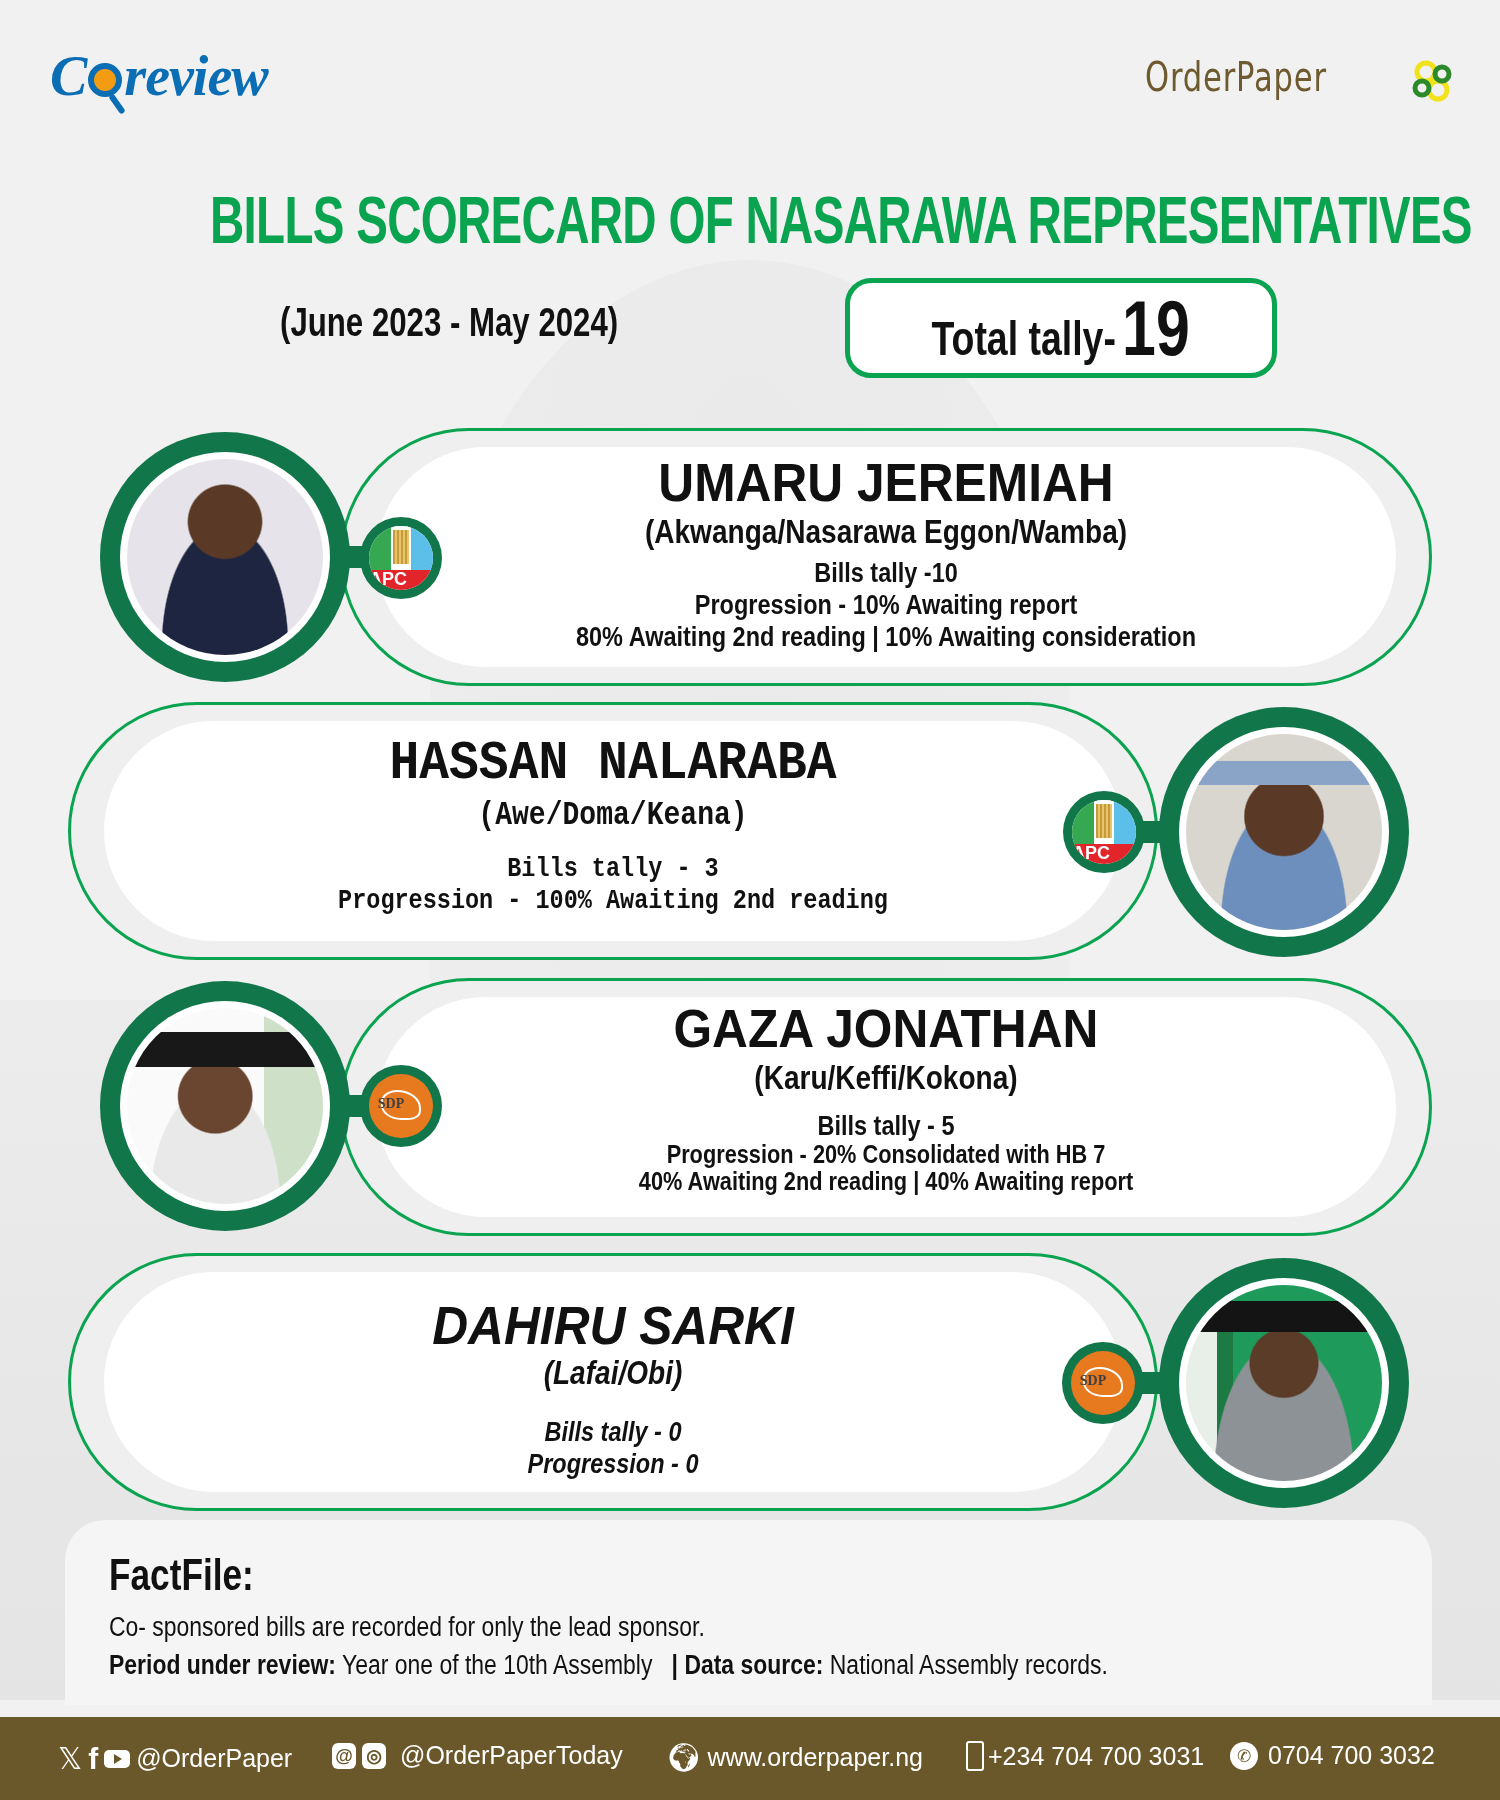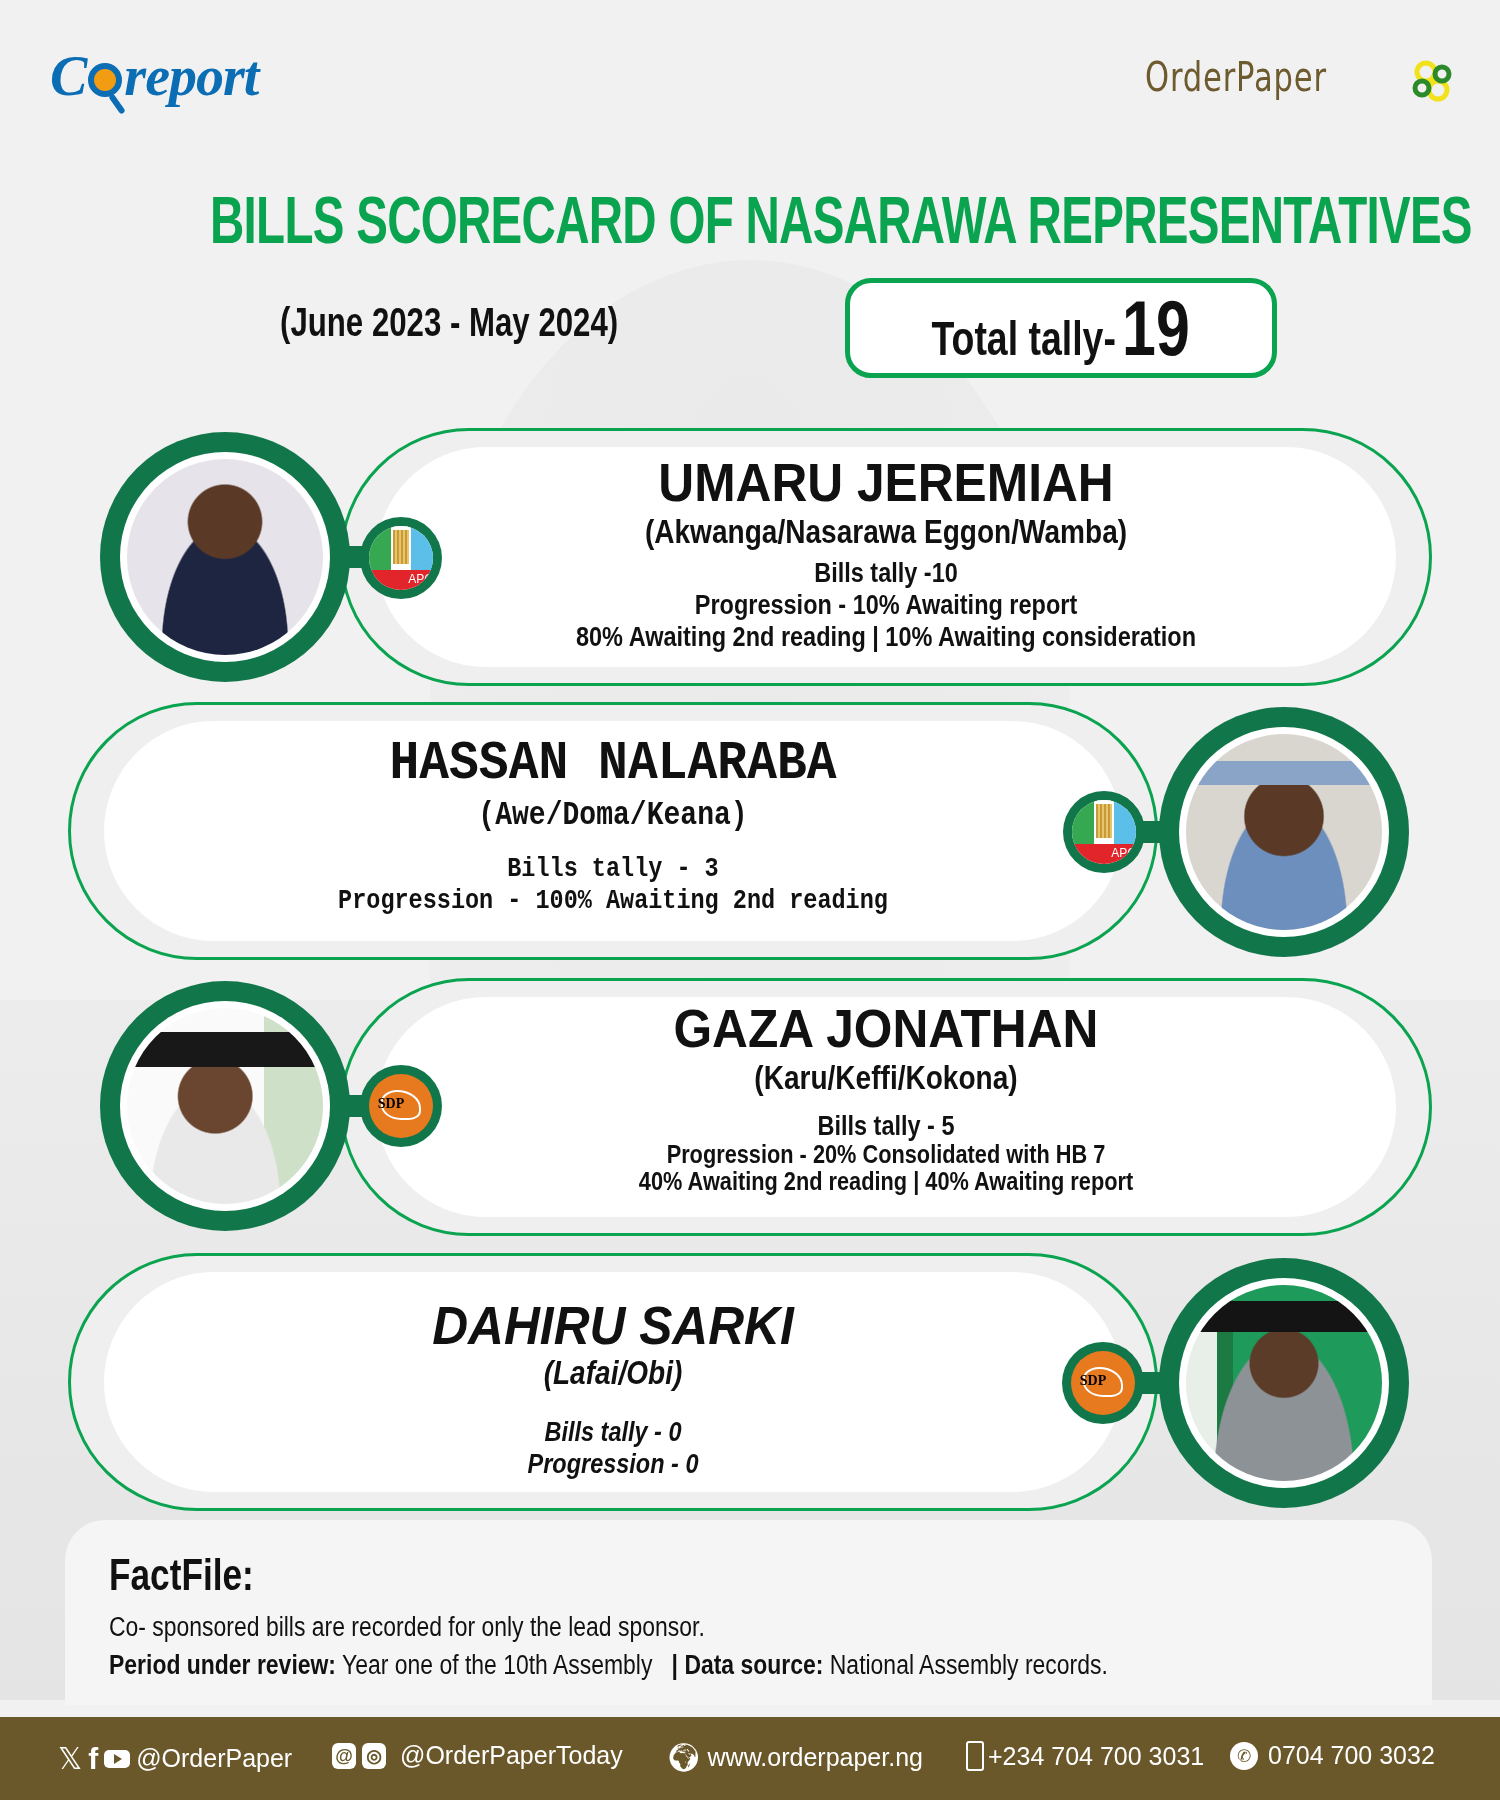--- a/index.html
+++ b/index.html
@@ -26,24 +26,24 @@
   .stat{font-weight:bold;font-size:27px;line-height:32px;white-space:nowrap;transform:scaleX(.87);}
   .ring{position:absolute;width:250px;height:250px;border-radius:50%;background:#11764a;}
   .ring .white{position:absolute;left:20px;top:20px;width:210px;height:210px;border-radius:50%;background:#fff;}
   .ring .photo{position:absolute;left:27px;top:27px;width:196px;height:196px;border-radius:50%;overflow:hidden;}
   .connector{position:absolute;height:22px;background:#11764a;}
   .badge{position:absolute;width:82px;height:82px;border-radius:50%;background:#11764a;}
   .badge .inner{position:absolute;left:9px;top:9px;width:64px;height:64px;border-radius:50%;overflow:hidden;background:#fff;}
   .apc .g{position:absolute;left:0;top:0;width:22px;height:48px;background:#36a852;}
   .apc .w{position:absolute;left:22px;top:0;width:20px;height:48px;background:#fff;}
   .apc .b{position:absolute;left:42px;top:0;width:22px;height:48px;background:#5bbfe9;}
-  .apc .r{position:absolute;left:0;top:44px;width:64px;height:20px;background:#e1252b;color:#fff;font-weight:normal;font-size:12px;text-align:right;line-height:18px;}
+  .apc .r{position:absolute;left:0;top:44px;width:64px;height:20px;background:#e1252b;color:#fff;font-weight:bold;font-size:18px;text-align:left;line-height:18px;}
   .apc .broom{position:absolute;left:24px;top:4px;width:16px;height:34px;background:repeating-linear-gradient(90deg,#c79a3a 0 2px,#e8c56a 2px 4px);}
   .sdp{background:#e7791f !important;}
-  .sdp .t{position:absolute;left:0;top:22px;width:44px;text-align:center;color:#000000;font-family:"Liberation Serif",serif;font-weight:bold;font-size:14px;}
+  .sdp .t{position:absolute;left:0;top:22px;width:44px;text-align:center;color:#404040;font-family:"Liberation Serif",serif;font-weight:bold;font-size:14px;}
   .sdp .horse{position:absolute;left:12px;top:16px;width:40px;height:30px;border-radius:40% 60% 30% 50%;border:2px solid #fff;box-sizing:border-box;}
   .factfile{position:absolute;left:65px;top:1520px;width:1367px;height:185px;background:#f5f5f5;border-radius:40px 40px 0 0;}
   .ff-title{position:absolute;left:44px;top:30px;font-weight:bold;font-size:44px;color:#111;transform:scaleX(.8);transform-origin:left;}
   .ff-line{position:absolute;left:44px;font-size:27px;color:#111;white-space:nowrap;transform:scaleX(.85);transform-origin:left;}
   .ff-line b{font-weight:bold;}
   .footer{position:absolute;left:0;top:1717px;width:1500px;height:83px;background:#6a582b;color:#fff;}
   .footer .grp{position:absolute;top:24px;display:flex;align-items:center;font-size:25px;white-space:nowrap;}
   .ico{display:inline-block;margin-right:6px;}
   .sq{display:inline-block;width:24px;height:26px;border-radius:6px;background:#fff;color:#6a582b;font-weight:bold;font-size:18px;text-align:center;line-height:26px;margin-right:6px;}
 </style>
@@ -52,21 +52,21 @@
 
 <div class="bg-building">
   <div class="win" style="left:560px"></div>
     <div class="win" style="left:660px"></div>
     <div class="win" style="left:760px"></div>
     <div class="win" style="left:860px"></div>
     <div class="win" style="left:960px"></div>
 </div>
 <div class="bg-dome"></div>
 
-<div class="logo-left">C<span class="o"></span><span>report</span></div>
+<div class="logo-left">C<span class="o"></span><span>review</span></div>
 <div class="logo-right">OrderPaper</div>
 <svg class="logo-right-mark" viewBox="0 0 40 46">
   <circle cx="14" cy="14" r="9" fill="none" stroke="#f2e21c" stroke-width="5"></circle>
   <circle cx="26" cy="32" r="9" fill="none" stroke="#f2e21c" stroke-width="5"></circle>
   <circle cx="30" cy="16" r="7" fill="none" stroke="#2d8a2a" stroke-width="5"></circle>
   <circle cx="10" cy="30" r="7" fill="none" stroke="#2d8a2a" stroke-width="5"></circle>
 </svg>
 
 <div class="title">BILLS SCORECARD OF NASARAWA REPRESENTATIVES</div>
 <div class="period">(June 2023 - May 2024)</div>

